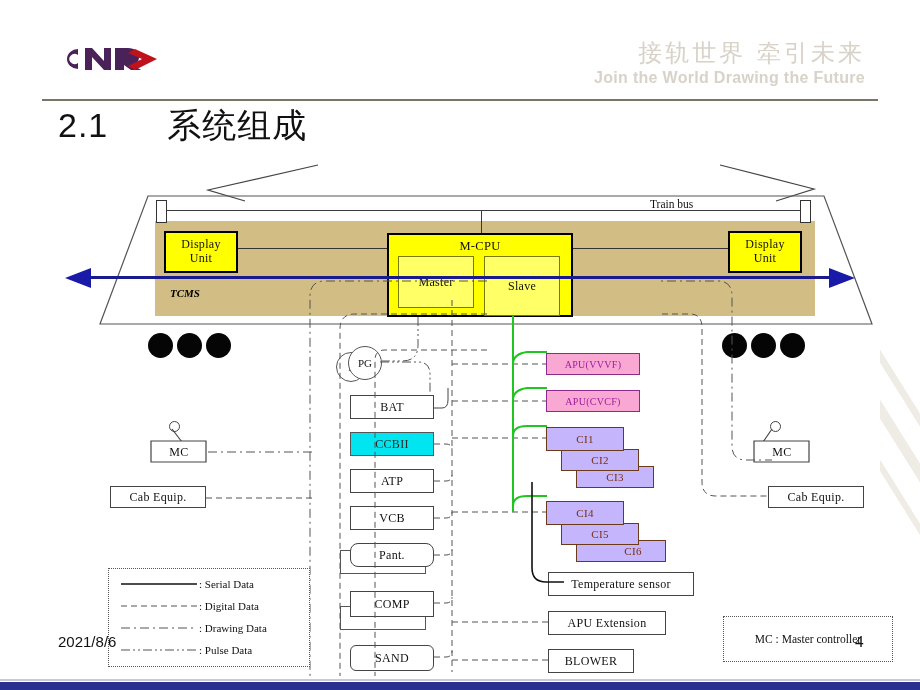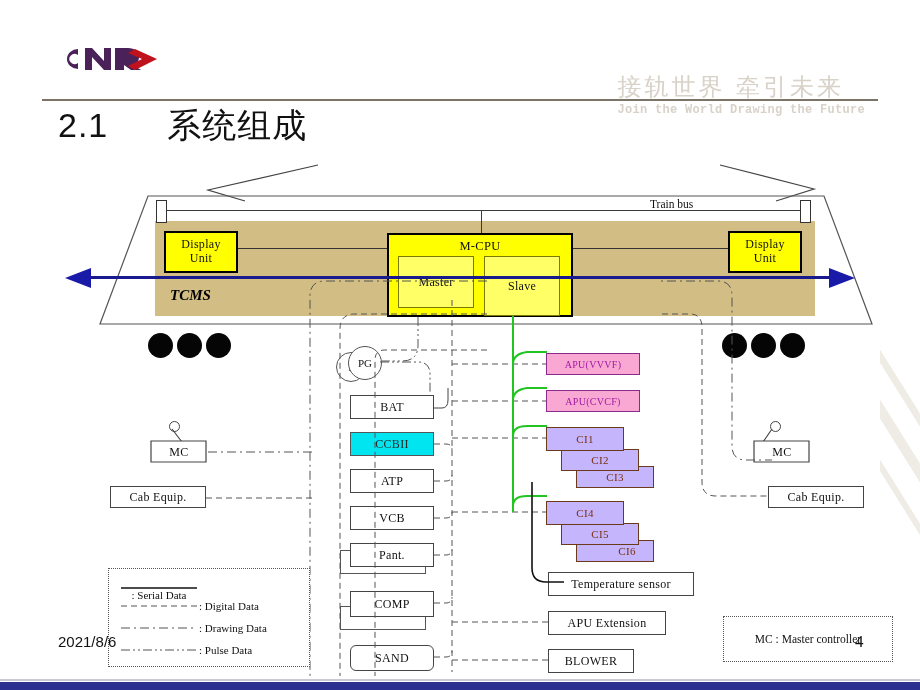--- a/index.html
+++ b/index.html
@@ -9,23 +9,23 @@
     font-family:"Liberation Serif", serif;
     overflow:hidden;
     position:relative;
   }
   #slide{position:absolute;left:0;top:0;width:920px;height:690px;overflow:hidden;background:#fff;}
 
   
   .logo-wrap{position:absolute;left:55px;top:42px;display:flex;align-items:center;gap:10px;}
   .logo-cn{font-size:30px;font-weight:bold;color:#c0121c;line-height:1;font-family:"DejaVu Sans",sans-serif;}
 
-  .slogan{position:absolute;right:55px;top:40px;text-align:left;color:#d8d2c8;margin-top:34px;}
+  .slogan{position:absolute;right:55px;top:40px;text-align:right;color:#d8d2c8;}
   .slogan .cn{font-size:24px;letter-spacing:3px;font-family:"DejaVu Sans",sans-serif;line-height:1.15;}
-  .slogan .en{font-size:12px;font-family:Liberation Mono, monospace;font-weight:bold;letter-spacing:0.3px;margin-top:1px;}
+  .slogan .en{font-size:16px;font-family:Liberation Sans, sans-serif;font-weight:bold;letter-spacing:0.3px;margin-top:1px;}
 
   .hrule{position:absolute;left:42px;top:99px;width:836px;height:2px;background:#7d7468;}
 
   .title{position:absolute;left:58px;top:103px;font-size:34px;color:#111;font-family:"DejaVu Sans",sans-serif;letter-spacing:1px;}
   .title .num{font-family:"Liberation Sans",sans-serif;}
 
   .footer-bar{position:absolute;left:0;bottom:0;width:920px;height:8px;background:#2b2f8f;}
   .footer-bar:after{content:"";position:absolute;left:0;top:-3px;width:920px;height:2px;background:#c9c9d6;}
 
   .deco{position:absolute;right:0;top:320px;width:40px;height:360px;overflow:hidden;}
@@ -40,21 +40,21 @@
     border:1px solid #444;background:#fff;
     display:flex;align-items:center;justify-content:center;
     font-size:12px;color:#111;letter-spacing:.3px;white-space:nowrap;
   }
   .yellow{background:#ffff00;border:2px solid #000;}
   .yellow-lt{background:#ffff66;border:1px solid #7a7a00;}
   .cyan{background:#00e5f0;border:1px solid #555;color:#2a2a2a;}
   .magenta{background:#f9a8d4;border:1px solid #8a2a8a;color:#a21aa2;font-size:10px;}
   .orange{background:#c4b5fd;border:1px solid #6b3a1a;color:#7a2f10;font-size:11px;}
   .tcms-fill{position:absolute;left:155px;top:221px;width:660px;height:95px;background:#d2bd84;}
-  .tcms-label{position:absolute;left:170px;top:287px;font-size:15px;font-weight:bold;font-style:italic;font-family:"Liberation Serif",serif;color:#000;}
+  .tcms-label{position:absolute;left:170px;top:287px;font-size:11px;font-weight:bold;font-style:italic;font-family:"Liberation Serif",serif;color:#000;}
 
   .trainbus-label{position:absolute;left:650px;top:198px;font-size:11.5px;color:#111;}
   .bus-line{position:absolute;background:#3a3a3a;}
   .coupler{position:absolute;width:9px;height:21px;border:1px solid #333;background:#fff;}
 
   .wheel{position:absolute;width:25px;height:25px;border-radius:50%;background:#050505;}
 
   .bluearrowline{position:absolute;left:90px;top:276px;width:740px;height:3px;background:#1a1a8f;}
   .arrowL{position:absolute;left:65px;top:268px;width:0;height:0;border-top:10px solid transparent;border-bottom:10px solid transparent;border-right:26px solid #1a1aa8;}
   .arrowR{position:absolute;left:829px;top:268px;width:0;height:0;border-top:10px solid transparent;border-bottom:10px solid transparent;border-left:26px solid #1a1aa8;}
@@ -200,21 +200,21 @@
     <span>CCBII</span>
   </div>
   <div class="box" style="left:350px;top:469px;width:84px;height:24px;">
     <span>ATP</span>
   </div>
   <div class="box" style="left:350px;top:506px;width:84px;height:24px;">
     <span>VCB</span>
   </div>
 
   <div class="stack-shadow" style="left:340px;top:550px;width:84px;height:22px;"></div>
-  <div class="box" style="left:350px;top:543px;width:84px;height:24px;">
+  <div class="box" style="left:350px;top:543px;width:84px;height:24px;border-radius:8px;">
     <span>Pant.</span>
   </div>
 
   <div class="stack-shadow" style="left:340px;top:606px;width:84px;height:22px;"></div>
   <div class="box" style="left:350px;top:591px;width:84px;height:26px;">
     <span>COMP</span>
   </div>
 
   <div class="box" style="left:350px;top:645px;width:84px;height:26px;border-radius:6px;">
     <span>SAND</span>
@@ -230,21 +230,21 @@
   <div class="box orange" style="left:576px;top:466px;width:78px;height:22px;justify-content:center;">
     <span>CI3</span>
   </div>
   <div class="box orange" style="left:561px;top:449px;width:78px;height:22px;">
     <span>CI2</span>
   </div>
   <div class="box orange" style="left:546px;top:427px;width:78px;height:24px;">
     <span>CI1</span>
   </div>
 
-  <div class="box orange" style="left:576px;top:540px;width:78px;height:22px;padding-left:24px;">
+  <div class="box orange" style="left:576px;top:540px;width:90px;height:22px;padding-left:24px;">
     <span>CI6</span>
   </div>
   <div class="box orange" style="left:561px;top:523px;width:78px;height:22px;">
     <span>CI5</span>
   </div>
   <div class="box orange" style="left:546px;top:501px;width:78px;height:24px;">
     <span>CI4</span>
   </div>
 
   <div class="box" style="left:548px;top:572px;width:146px;height:24px;">
@@ -316,21 +316,21 @@
     <path d="M-88,5 H58 Q72,5 72,20 V170 Q72,184 86,184 H112" fill="none" stroke="#555" stroke-width="1" stroke-dasharray="9,4,2,4"></path>
     <path d="M-88,38 H30 Q42,38 42,52 V206 Q42,220 56,220 H108" fill="none" stroke="#555" stroke-width="1" stroke-dasharray="6,4"></path>
   </svg>
 
   <svg class="dg" style="left:200px;top:440px;" width="120" height="70">
     <path d="M8,12 H112" fill="none" stroke="#555" stroke-width="1" stroke-dasharray="9,4,2,4"></path>
     <path d="M6,58 H112" fill="none" stroke="#555" stroke-width="1" stroke-dasharray="6,4"></path>
   </svg>
 
   <div class="legend">
-    <div class="legend-row" style="top:14px;flex-direction:column;">
+    <div class="legend-row" style="top:6px;">
       <svg width="80" height="10">
           <line x1="2" y1="5" x2="78" y2="5" stroke="#111" stroke-width="1.4"></line>
         </svg>
       <span>: Serial Data</span>
     </div>
     <div class="legend-row" style="top:28px;">
       <svg width="80" height="10">
           <line x1="2" y1="5" x2="78" y2="5" stroke="#555" stroke-width="1.2" stroke-dasharray="6,4"></line>
         </svg>
       <span>: Digital Data</span>

